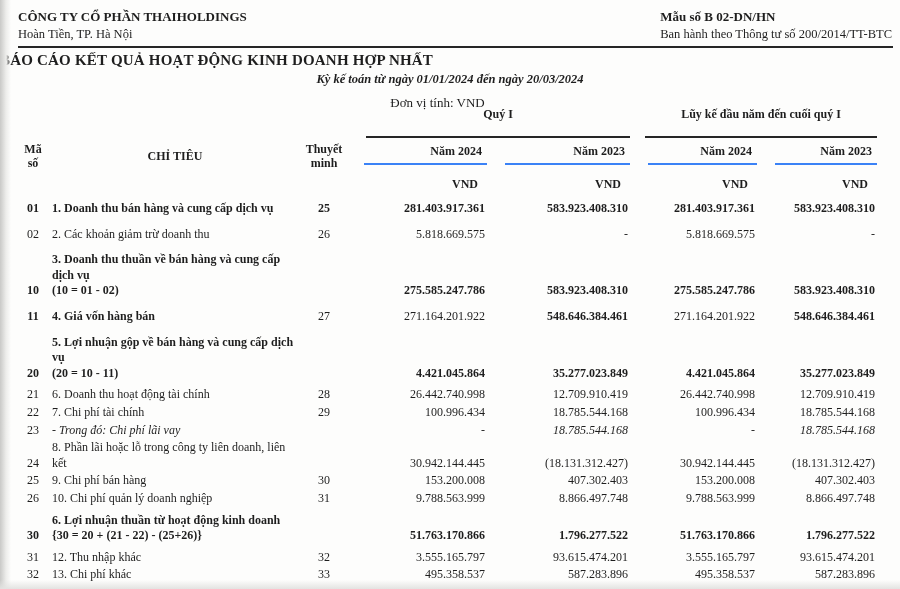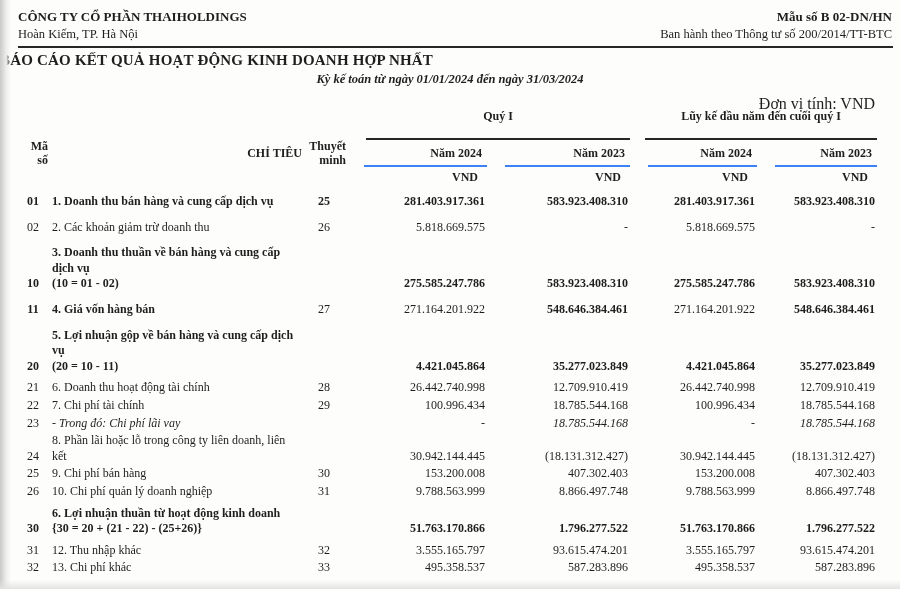--- a/index.html
+++ b/index.html
@@ -22,94 +22,94 @@
     background:linear-gradient(to top,#e3e3e1,rgba(255,255,255,0));
     pointer-events:none;
   }
   
   .letterhead{
     display:flex;justify-content:space-between;
     padding:9px 8px 0 18px;
   }
   .lh-left{font-size:12.5px;line-height:1.22;}
   .lh-left .company{font-weight:bold;font-size:13px;margin-bottom:2px;}
-  .lh-right{font-size:12.5px;line-height:1.22;text-align:right;}
+  .lh-right{font-size:12.5px;line-height:1.22;}
   .lh-right .form-no{font-weight:bold;font-size:13px;margin-bottom:2px;}
   .lh-rule{
     margin:4px 7px 0 18px;
     border-bottom:2px solid #262626;
   }
   
   .doc-title{
     text-align:left;font-weight:bold;font-size:15px;
     margin-top:4px;letter-spacing:.2px;
   }
   .doc-subtitle{
     text-align:center;font-weight:bold;font-style:italic;font-size:12.5px;
     margin-top:3px;
   }
   .unit-line{
-    text-align:right;font-size:16px;
+    text-align:center;font-size:13px;
     margin:8px 25px 0 0;
   }
   
   table{
     border-collapse:collapse;table-layout:fixed;
     margin:6px 0 0 18px;width:859px;
     font-size:12px;
   }
   th,td{padding:0;vertical-align:bottom;font-weight:normal;}
   thead th{font-weight:bold;font-size:12px;}
-  .h-left{vertical-align:middle;text-align:right;line-height:1.15;}
+  .h-left{vertical-align:middle;text-align:center;line-height:1.15;}
   .grp-line{
     border-bottom:2px solid #262626;
     margin-left:20px;text-align:center;
     padding-bottom:14px;height:21px;box-sizing:border-box;
     vertical-align:bottom;display:flex;align-items:flex-end;justify-content:center;
   }
   .grp-line.g2{margin-left:15px;}
   .grp-line span{width:100%;}
   .yr-line{
     border-bottom:2px solid #3b82f6;
     margin-left:18px;text-align:right;
     padding:6px 5px 4px 0;
   }
   .vnd{
-    text-align:right;padding:3px 9px 4px 0;
+    text-align:right;padding:12px 9px 4px 0;
   }
   tbody td{line-height:1.3;}
   td.code{text-align:center;}
   td.lbl{text-align:left;padding-left:4px;}
   td.note{text-align:center;}
   td.val{text-align:right;padding-right:2px;white-space:nowrap;}
   tr.loose td{padding-top:5px;padding-bottom:5px;}
   tr.tight td{padding-top:1px;padding-bottom:1px;}
   tr.b td{font-weight:bold;}
   td.cb{font-weight:bold;}
   td.it{font-style:italic;}
 </style>
 </head>
 <body>
 
 <div class="scan-edge-left"></div>
 
 <div class="letterhead">
   <div class="lh-left">
     <div class="company">CÔNG TY CỔ PHẦN THAIHOLDINGS</div>
-    <div>Hoàn Kiếm, TP. Hà Nội</div>
+    <div>Hoàn Tiền, TP. Hà Nội</div>
   </div>
   <div class="lh-right">
     <div class="form-no">Mẫu số B 02-DN/HN</div>
     <div>Ban hành theo Thông tư số 200/2014/TT-BTC</div>
   </div>
 </div>
 <div class="lh-rule"></div>
 
 <div class="doc-title">BÁO CÁO KẾT QUẢ HOẠT ĐỘNG KINH DOANH HỢP NHẤT</div>
-<div class="doc-subtitle">Kỳ kế toán từ ngày 01/01/2024 đến ngày 31/03/2024</div>
+<div class="doc-subtitle">Kỳ kế toán từ ngày 01/01/2024 đến ngày 20/03/2024</div>
 <div class="unit-line">Đơn vị tính: VND</div>
 
 <table>
   <colgroup>
     <col style="width:30px">
       <col style="width:254px">
       <col style="width:44px">
     <col style="width:141px">
       <col style="width:143px">
       <col style="width:127px">

